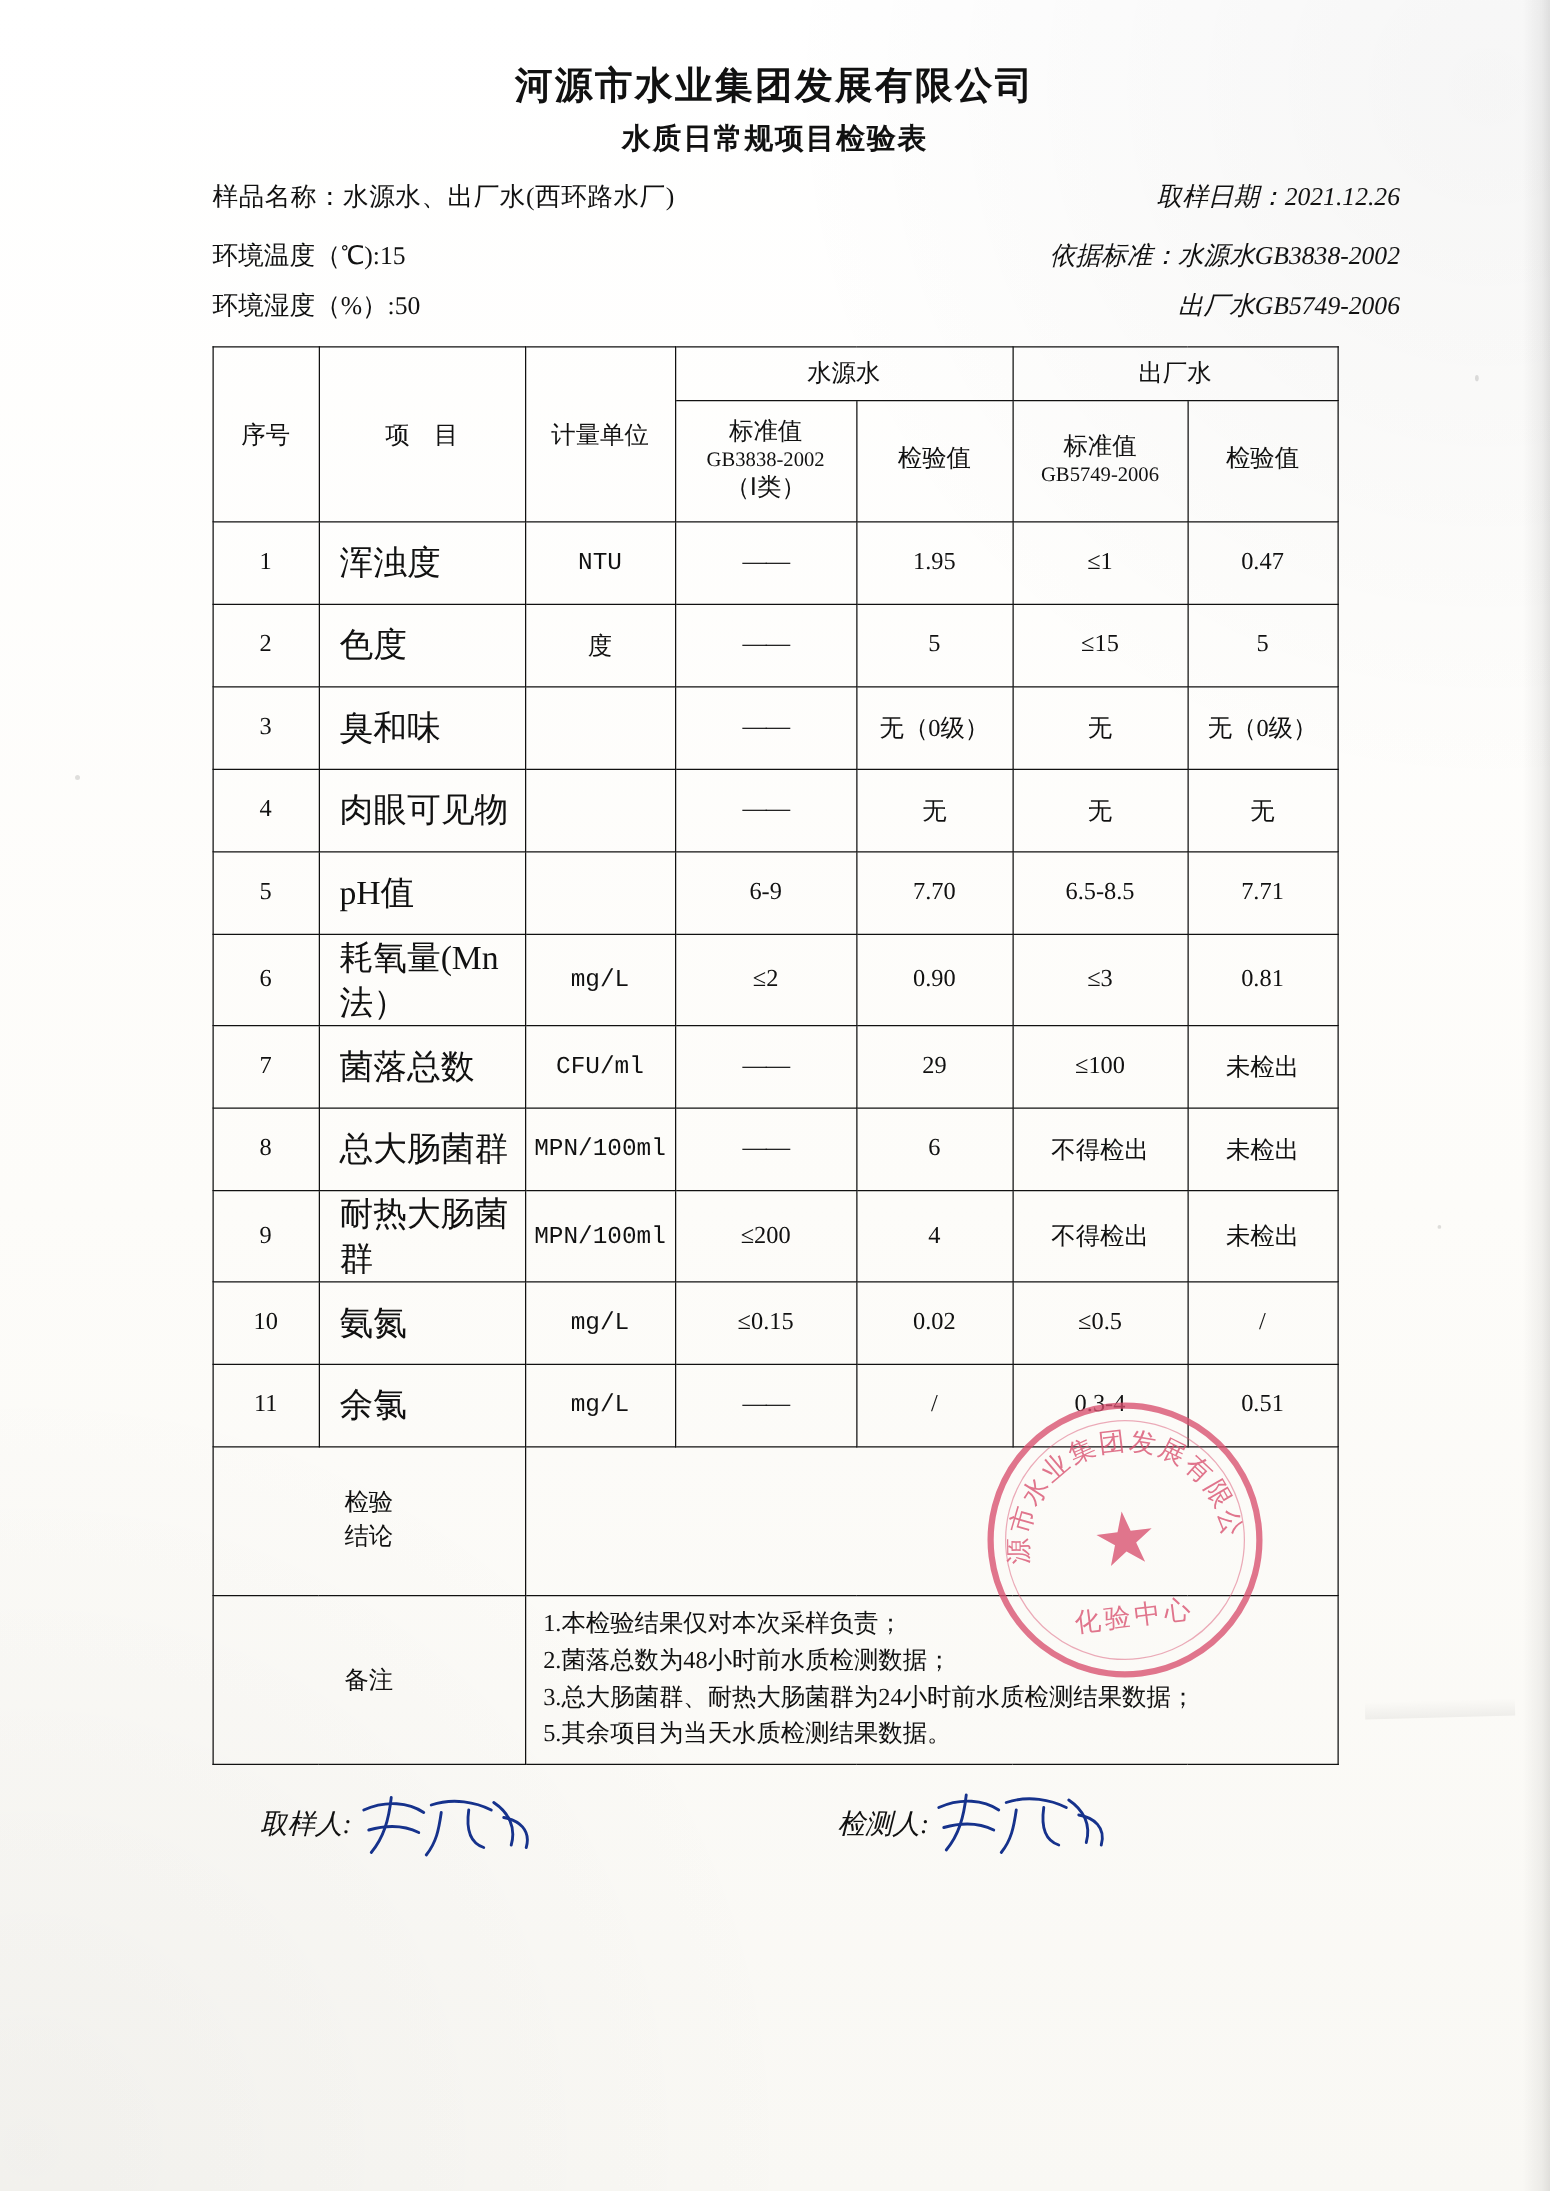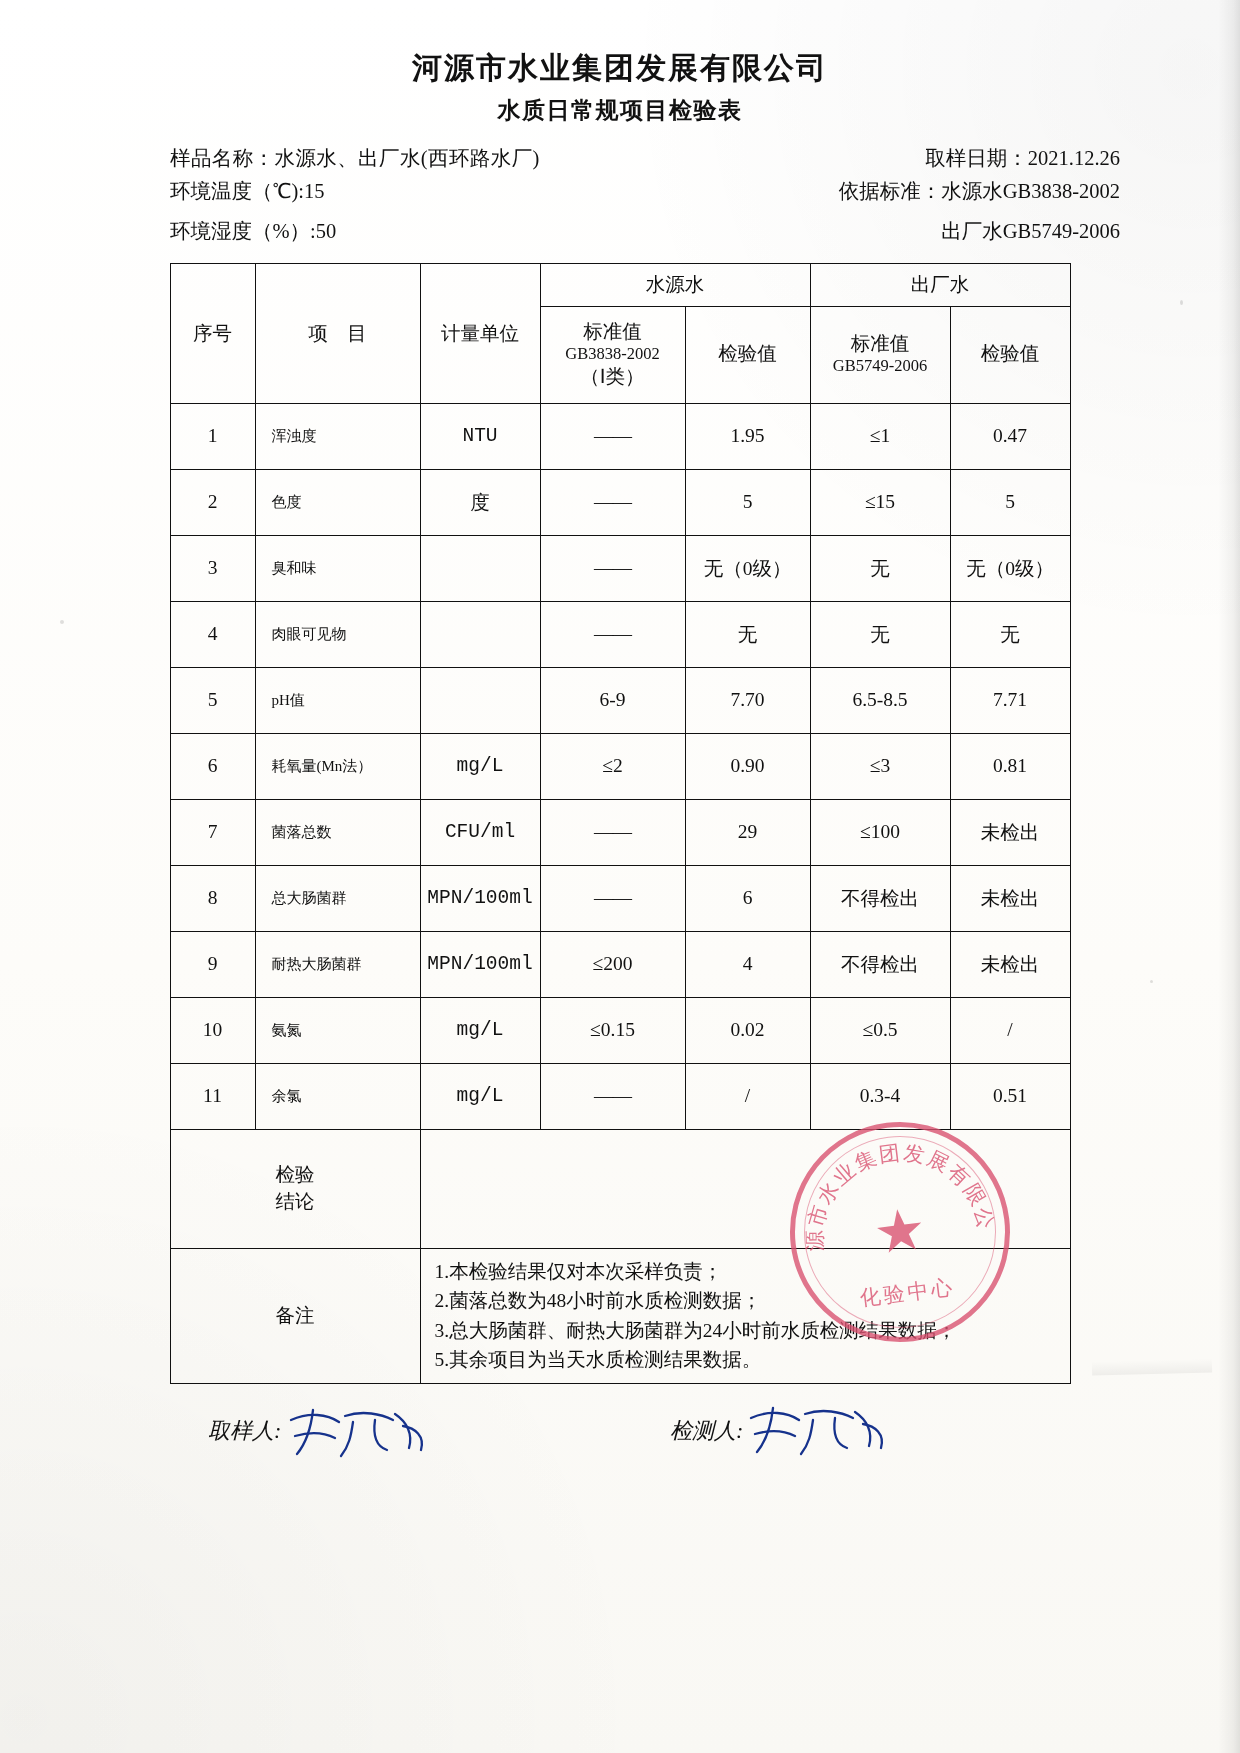--- a/index.html
+++ b/index.html
@@ -57,23 +57,23 @@
     font-size: 20.5px;
     line-height: 1.62;
   }
   .meta-row {
     display: flex;
     justify-content: space-between;
     align-items: flex-end;
     white-space: nowrap;
   }
   .meta-row .left { text-align: left; }
-  .meta-row .right { text-align: left; }
+  .meta-row .right { text-align: left; font-style: italic; }
   .meta-row.row1 .left { letter-spacing: 0.4px; }
-  .meta-row.row2 { margin-top: 0; }
+  .meta-row.row2 { margin-top: 14px; }
   .meta-row.row3 { margin-top: 7px; }
   .meta-row.row3 .right { padding-right: 0px; }
 
   
   table.report {
     border-collapse: collapse;
     margin: 14px auto 0 auto;
     width: 900px;
     table-layout: fixed;
   }
@@ -86,21 +86,21 @@
     padding: 0 2px;
   }
   .hdr-group { height: 42px; font-size: 20px; }
   .hdr-main  { height: 96px; font-size: 20px; }
   .hdr-sub   { font-size: 18px; line-height: 1.25; }
   .hdr-sub .code { font-size: 16.5px; letter-spacing: 0px; }
   .data-row td { height: 65px; }
   .data-row td.item {
     text-align: left;
     padding-left: 16px;
-    font-size: 15px;
+    font-size: 27px;
   }
   .unit { font-size: 19px; font-family: Liberation Mono, monospace; }
   .dash { letter-spacing: -1px; }
 
   .concl-row td { height: 118px; }
   .concl-label {
     font-size: 20px;
     line-height: 1.35;
   }
   .concl-body { position: relative; }

